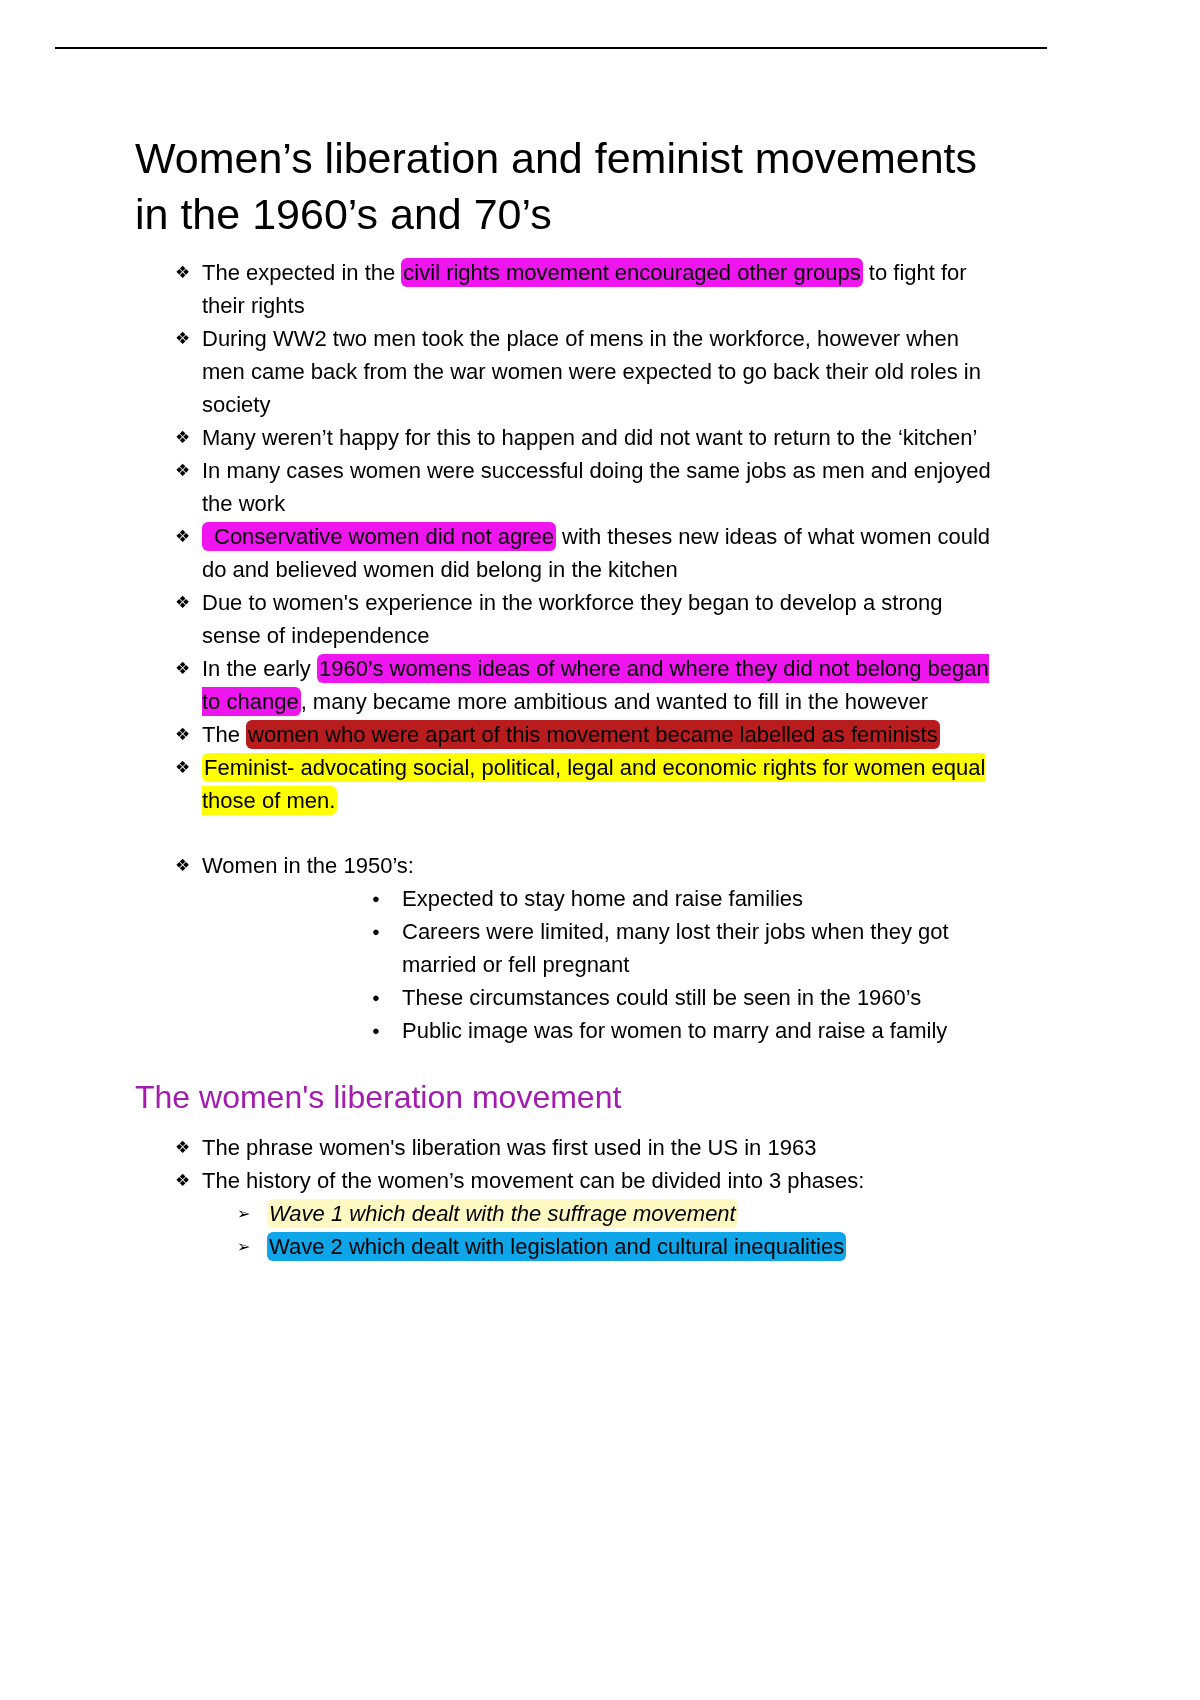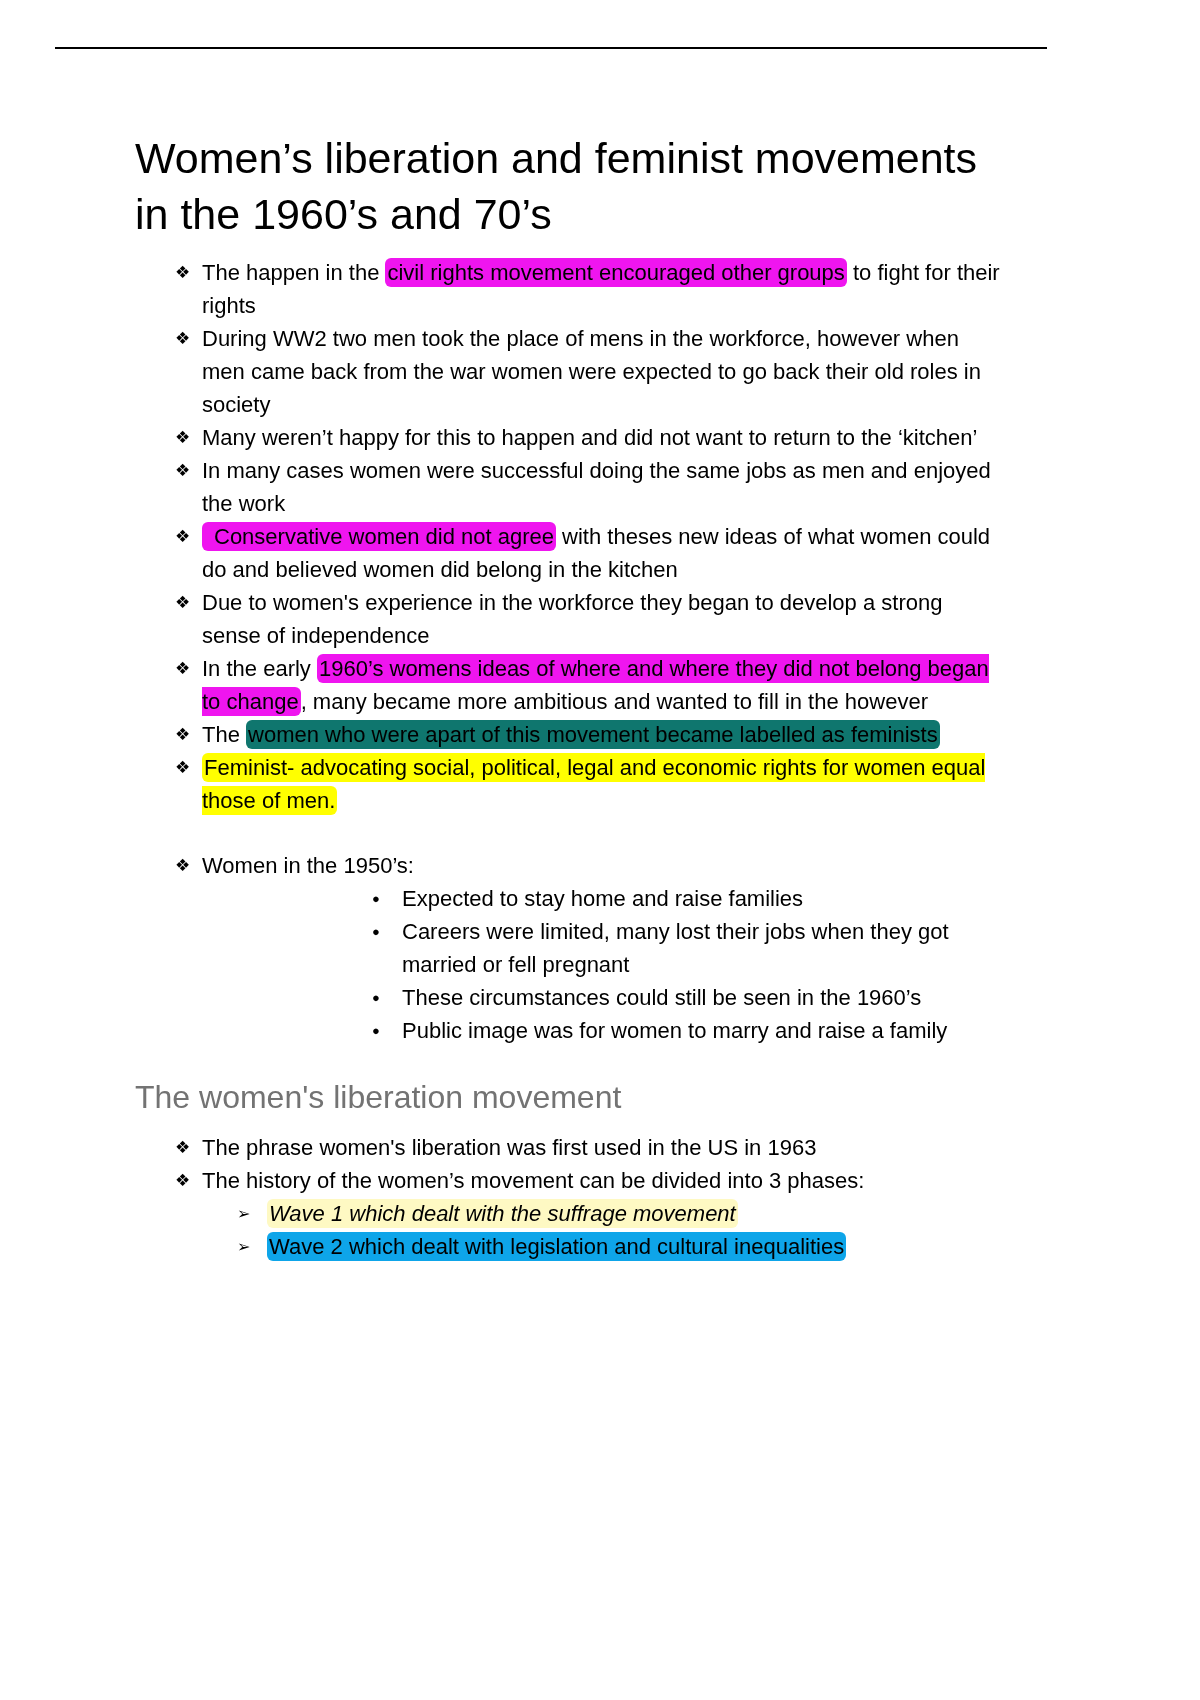--- a/index.html
+++ b/index.html
@@ -32,21 +32,21 @@
     font-size: 43px;
     line-height: 56px;
     font-weight: 400;
     color: #000000;
   }
   h2.heading {
     margin: 30px 0 14px 0;
     font-size: 32px;
     line-height: 40px;
     font-weight: 400;
-    color: #737373;
+    color: #a21caf;
   }
   .item {
     display: flex;
     align-items: flex-start;
     font-size: 22px;
     line-height: 33px;
   }
   .item .marker {
     display: inline-block;
     line-height: 33px;
@@ -64,21 +64,21 @@
 </style>
 </head>
 <body>
 
 <div class="page">
   <div class="rule rule-top"></div>
   <div class="content">
       <h1 class="title">Women’s liberation and feminist movements in the 1960’s and 70’s</h1>
       <div class="item bullet">
         <span class="marker">❖</span>
-        <span class="text"><span>The happen in the </span><span class="hl" style="background-color: rgb(239, 21, 239);">civil rights movement encouraged other groups</span><span> to fight for their rights</span></span>
+        <span class="text"><span>The expected in the </span><span class="hl" style="background-color: rgb(239, 21, 239);">civil rights movement encouraged other groups</span><span> to fight for their rights</span></span>
       </div>
       <div class="item bullet">
         <span class="marker">❖</span>
         <span class="text"><span>During WW2 two men took the place of mens in the workforce, however when men came back from the war women were expected to go back their old roles in society</span></span>
       </div>
       <div class="item bullet">
         <span class="marker">❖</span>
         <span class="text"><span>Many weren’t happy for this to happen and did not want to return to the ‘kitchen’</span></span>
       </div>
       <div class="item bullet">
@@ -92,21 +92,21 @@
       <div class="item bullet">
         <span class="marker">❖</span>
         <span class="text"><span>Due to women's experience in the workforce they began to develop a strong sense of independence</span></span>
       </div>
       <div class="item bullet">
         <span class="marker">❖</span>
         <span class="text"><span>In the early </span><span class="hl" style="background-color: rgb(239, 21, 239);">1960’s womens ideas of where and where they did not belong began to change</span><span>, many became more ambitious and wanted to fill in the however</span></span>
       </div>
       <div class="item bullet">
         <span class="marker">❖</span>
-        <span class="text"><span>The </span><span class="hl" style="background-color: #0f766e;">women who were apart of this movement became labelled as feminists</span></span>
+        <span class="text"><span>The </span><span class="hl" style="background-color: #b91c1c;">women who were apart of this movement became labelled as feminists</span></span>
       </div>
       <div class="item bullet">
         <span class="marker">❖</span>
         <span class="text"><span class="hl" style="background-color: rgb(255, 255, 0);">Feminist- advocating social, political, legal and economic rights for women equal those of men.</span></span>
       </div>
       <div class="spacer"></div>
       <div class="item bullet">
         <span class="marker">❖</span>
         <span class="text"><span>Women in the 1950’s:</span></span>
       </div>

